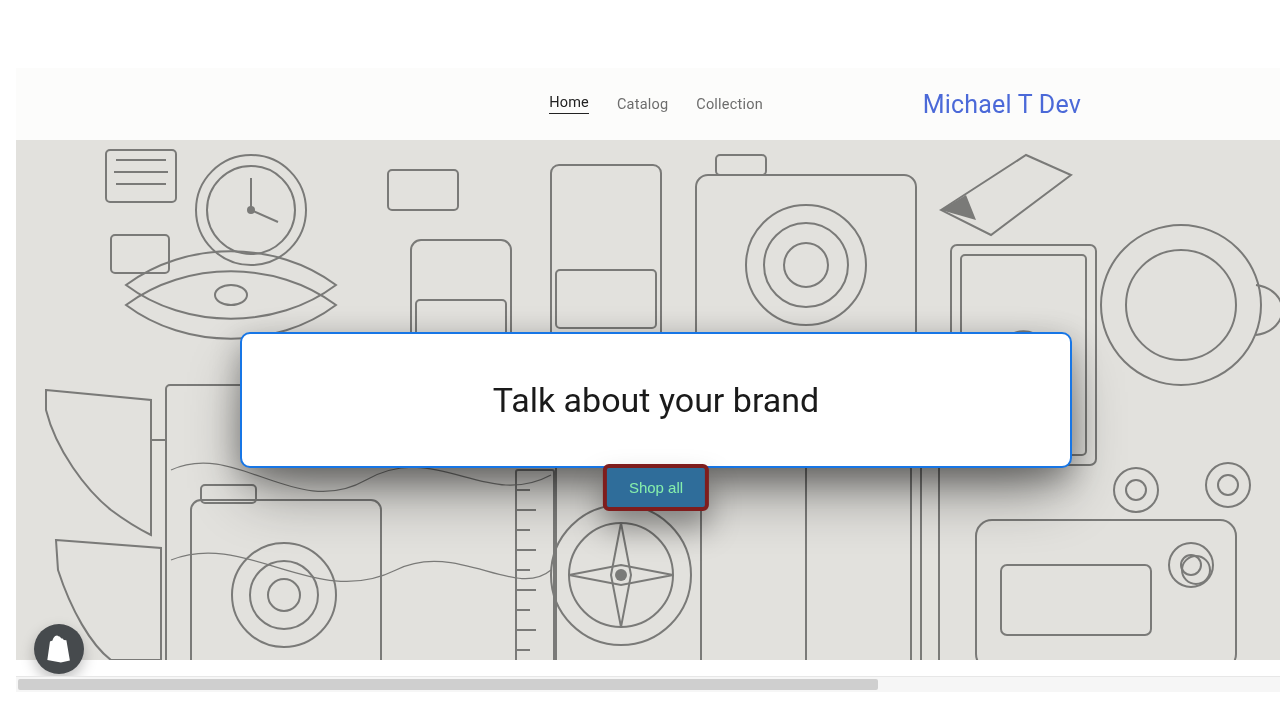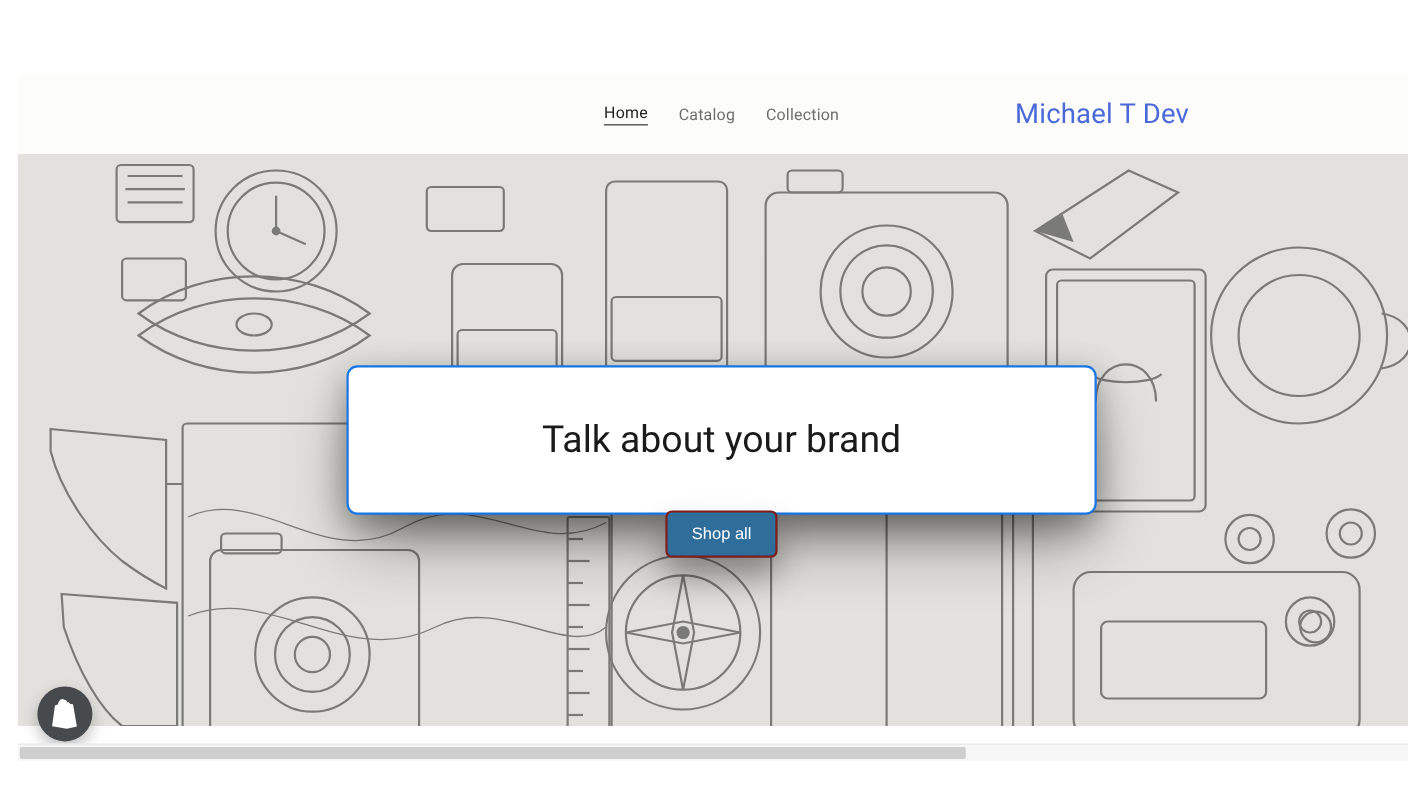--- a/index.html
+++ b/index.html
@@ -33,28 +33,28 @@
   .hero{
     position:relative;height:520px;background:var(--hero-bg);
     overflow:visible;
   }
   .hero svg.bg{position:absolute;inset:0;width:100%;height:100%;}
   .hero svg.bg *{stroke:#7a7a78;fill:none;stroke-width:2;}
   .hero svg.bg .fillg{fill:#7a7a78;stroke:none;}
   .hero svg.bg .thin{stroke-width:1.2;}
   .panel{
     position:absolute;left:50%;top:50%;transform:translate(-50%,-50%);
-    width:682px;height:136px;background:#fff;border:2px solid var(--hero-border);
+    width:832px;height:136px;background:#fff;border:2px solid var(--hero-border);
     border-radius:10px;display:flex;align-items:center;justify-content:center;
     box-shadow:0 30px 60px -10px rgba(0,0,0,.45),0 10px 30px rgba(0,0,0,.3);
   }
   .panel h1{font-size:34px;font-weight:400;margin:0;color:#1a1a1a;}
   .shopall{
     position:absolute;left:50%;top:calc(50% + 68px);transform:translate(-50%,-4px);
-    background:var(--shopall);color:#ffffff;border:2px solid #7f1d1d;border-radius:6px;
+    background:var(--shopall);color:#86efac;border:4px solid #7f1d1d;border-radius:6px;
     padding:11px 22px;font-size:15px;cursor:pointer;box-shadow:0 18px 30px rgba(0,0,0,.35);
   }
   .scrollbar-v{
     position:absolute;top:52px;right:0;width:16px;bottom:62px;background:#f6f6f6;
     border-left:1px solid #e7e7e7;
   }
   .scrollbar-v .thumb{
     position:absolute;top:2px;left:2px;right:2px;height:280px;background:#cfcfcf;border-radius:2px;
   }
   .scrollbar-v .arrow{position:absolute;left:0;right:0;text-align:center;font-size:9px;color:#7a7a7a;}

